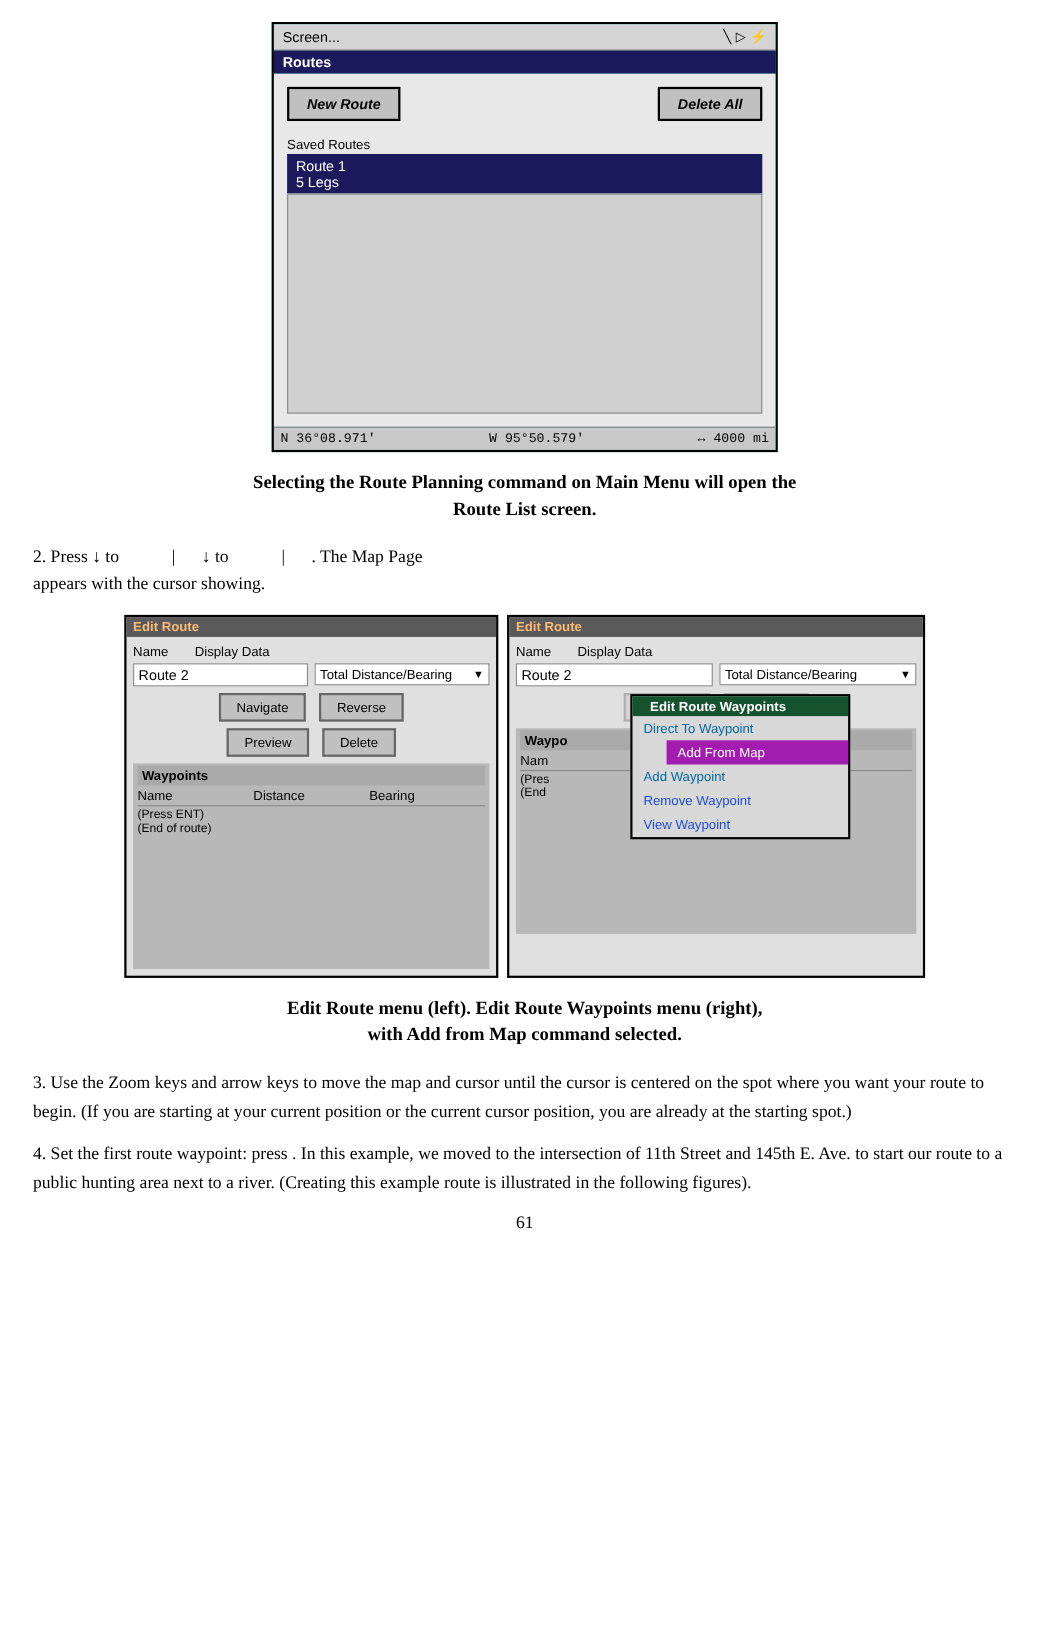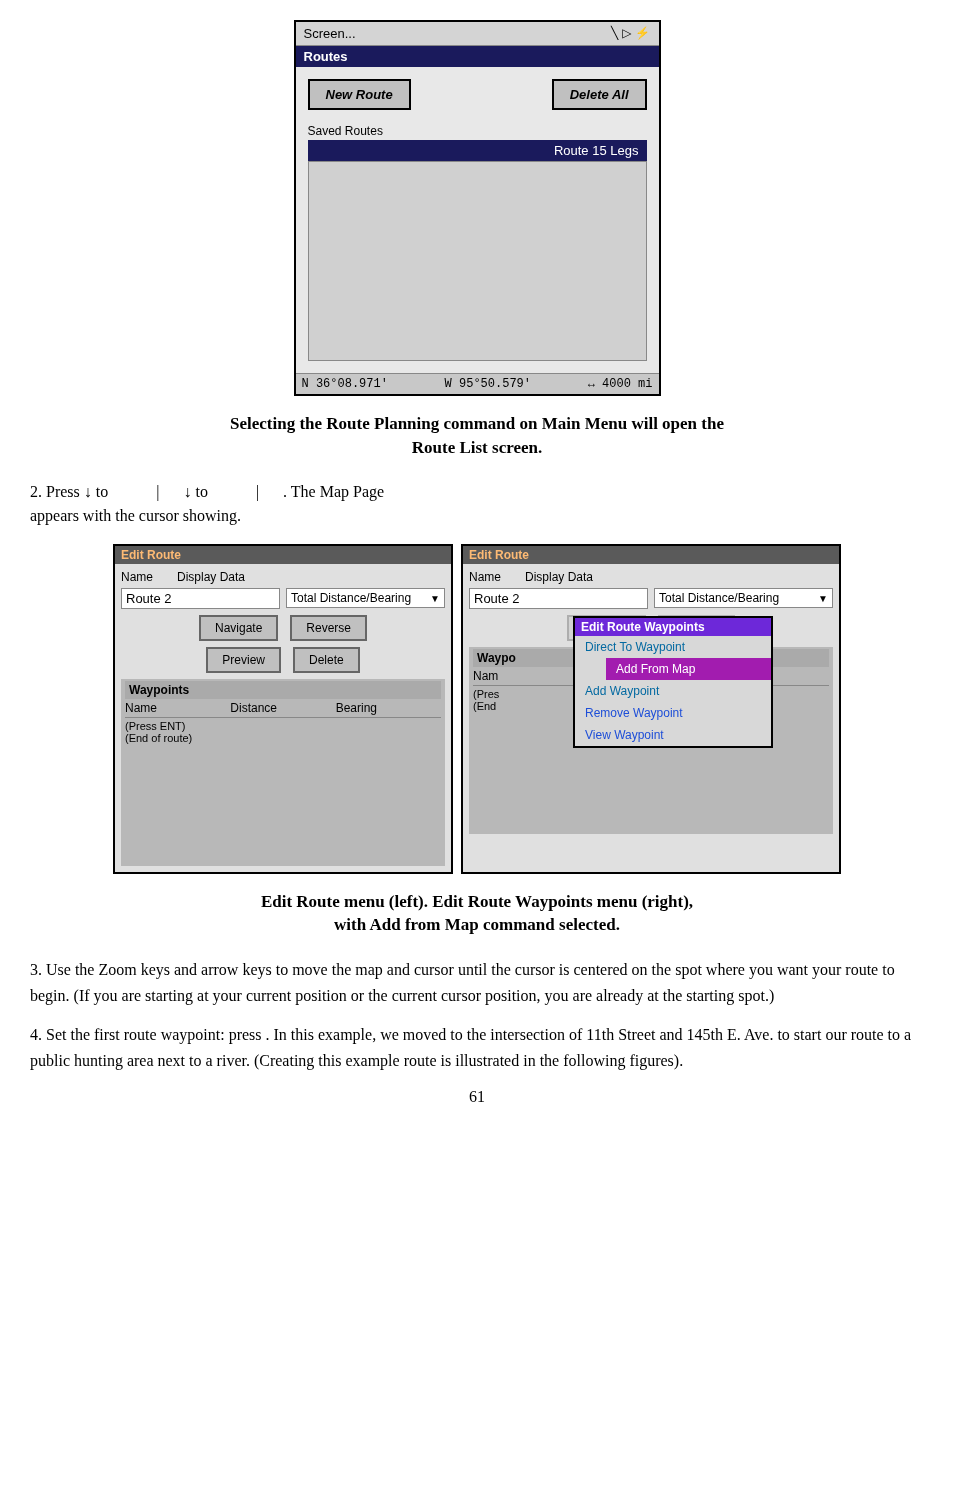--- a/index.html
+++ b/index.html
@@ -18,21 +18,21 @@
     }
 
     
     .gps-screen-container {
       display: flex;
       justify-content: center;
       margin-bottom: 16px;
     }
 
     .gps-screen {
-      width: 367px;
+      width: 460px;
       border: 2px solid #000;
       background: #14b8a6;
       position: relative;
     }
 
     .gps-title-bar {
       display: flex;
       justify-content: space-between;
       align-items: center;
       background: #d4d4d4;
@@ -89,24 +89,25 @@
       font-family: Arial, sans-serif;
       font-size: 12px;
       color: #000;
       margin-bottom: 2px;
     }
 
     .gps-route-row {
       background: #1a1a5c;
       color: #ffffff;
       display: flex;
-      justify-content: flex-end;
+      justify-content: center;
       padding: 3px 8px;
       font-family: Arial, sans-serif;
       font-size: 13px;
+      flex-direction: column;
     }
 
     .gps-route-list-area {
       background: #d0d0d0;
       height: 200px;
       border: 1px solid #888;
     }
 
     .gps-status-bar {
       display: flex;
@@ -264,23 +265,23 @@
       position: absolute;
       top: 70px;
       left: 110px;
       background: #d8d8d8;
       border: 2px solid #000;
       width: 200px;
       z-index: 10;
     }
 
     .overlay-menu-title {
-      background: #6d28d9;
+      background: #14532d;
       color: #fff;
-      padding: 2px 6px;
+      padding: 2px 16px;
       font-size: 12px;
       font-weight: bold;
     }
 
     .overlay-menu-item {
       padding: 4px 10px;
       font-size: 12px;
       cursor: pointer;
       color: #0369a1;
     }

